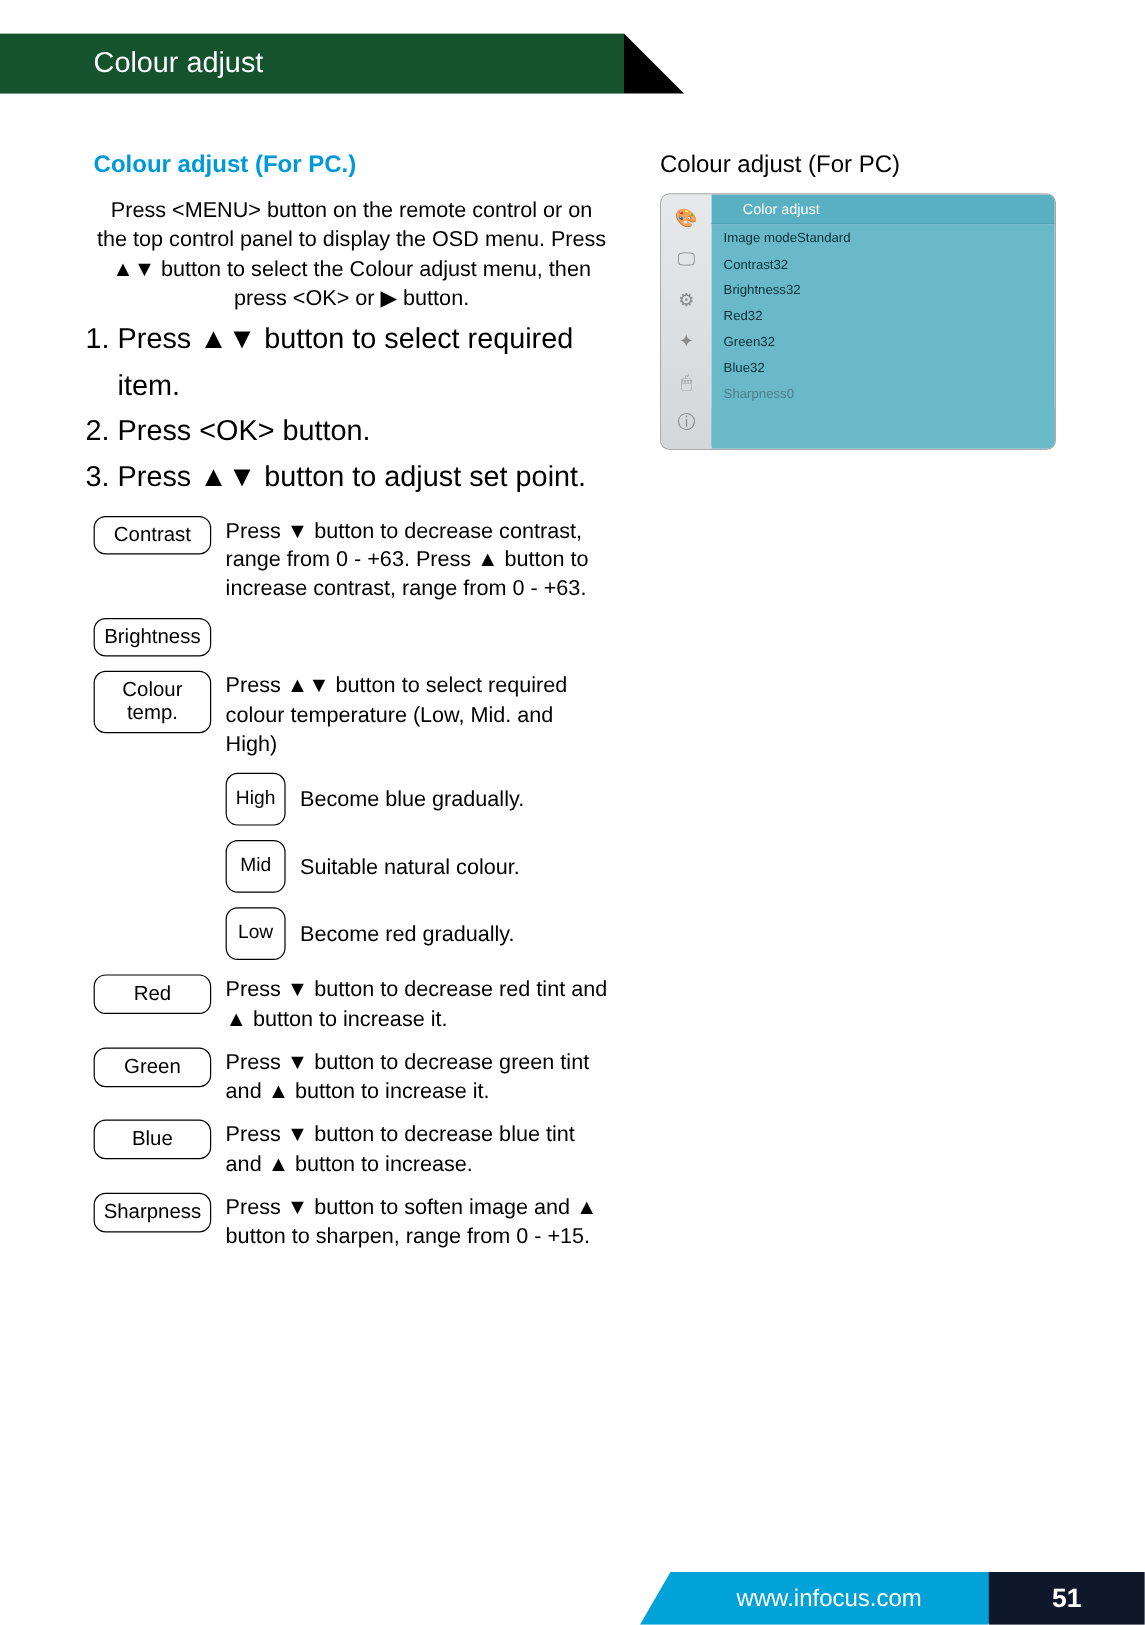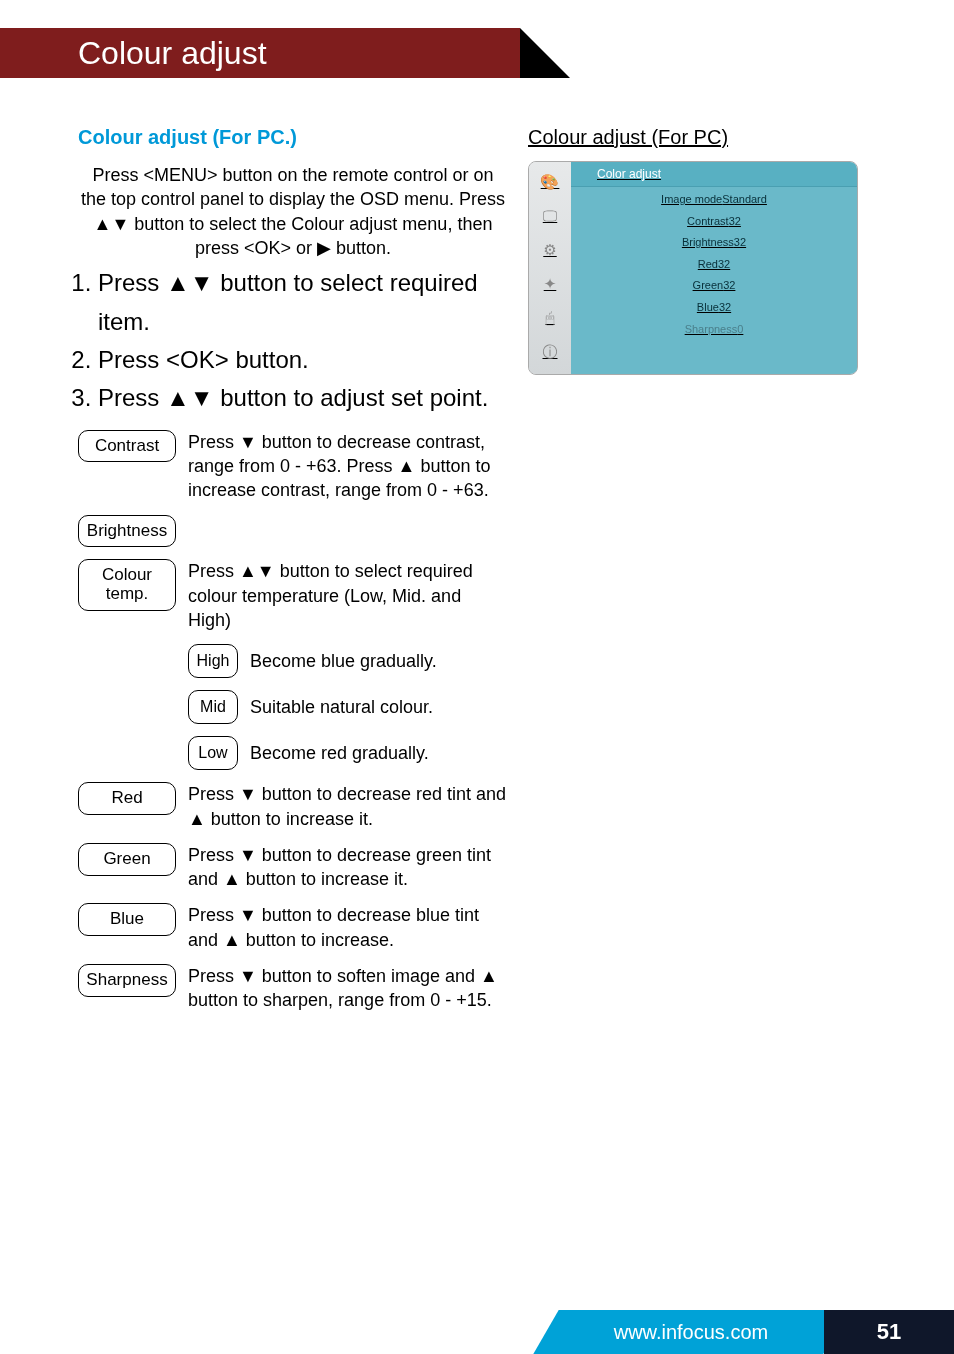--- a/index.html
+++ b/index.html
@@ -8,45 +8,45 @@
     width: 954px;
     height: 1354px;
     position: relative;
     background: #fff;
     color: #000;
   }
   .header-bar {
     position: relative;
     width: 520px;
     height: 50px;
-    background: #7f1d1d;
+    background: #14532d;
     color: #fff;
     display: flex;
     align-items: center;
     padding-left: 78px;
-    font-size: 32px;
+    font-size: 24px;
     font-weight: 500;
     margin-top: 28px;
   }
   .header-bar::after {
     content: "";
     position: absolute;
     right: -50px;
     top: 0;
     width: 0; height: 0;
     border-top: 50px solid transparent;
     border-left: 50px solid #000;
   }
   .content {
     display: flex;
     margin-top: 48px;
     padding: 0 28px 0 78px;
   }
   .left-col { width: 430px; }
-  .right-col { margin-left: 20px; flex: 1; text-decoration: underline; }
+  .right-col { margin-left: 42px; flex: 1; }
   .subtitle {
     color: #0099d8;
     font-weight: bold;
     font-size: 20px;
     margin-bottom: 14px;
   }
   .intro {
     font-size: 18px;
     line-height: 1.35;
     margin-bottom: 4px;
@@ -66,21 +66,21 @@
     text-align: center;
     font-size: 17px;
     width: 98px;
     min-height: 30px;
     display: flex;
     align-items: center;
     justify-content: center;
     flex-shrink: 0;
     line-height: 1.1;
   }
-  .pill.small { width: 50px; height: 34px; font-size: 16px; }
+  .pill.small { width: 50px; height: 44px; font-size: 16px; }
   .item-desc {
     font-size: 18px;
     line-height: 1.35;
     margin-left: 12px;
   }
   .sub-row { display: flex; align-items: center; margin-top: 12px; margin-left: 110px; }
   .right-title { font-size: 20px; color: #000; margin-bottom: 12px; }
 
   
   .osd {
@@ -111,21 +111,21 @@
   .osd-main { flex: 1; }
   .osd-header {
     background: #58b0c2;
     color: #fff;
     font-size: 12px;
     padding: 5px 26px;
     border-bottom: 1px solid #4a9fb1;
   }
   .osd-body { background: #6ab9c9; padding: 2px 0; }
   .osd-row {
-    display: flex; justify-content: center;
+    display: flex; justify-content: flex-start;
     padding: 2px 10px;
     color: #08303a;
     font-size: 11px;
     line-height: 1.6;
   }
   .osd-row.dim { color: #4a7f8b; }
   .osd-spacer { height: 32px; background: #6ab9c9; }
 
   
   .footer {

